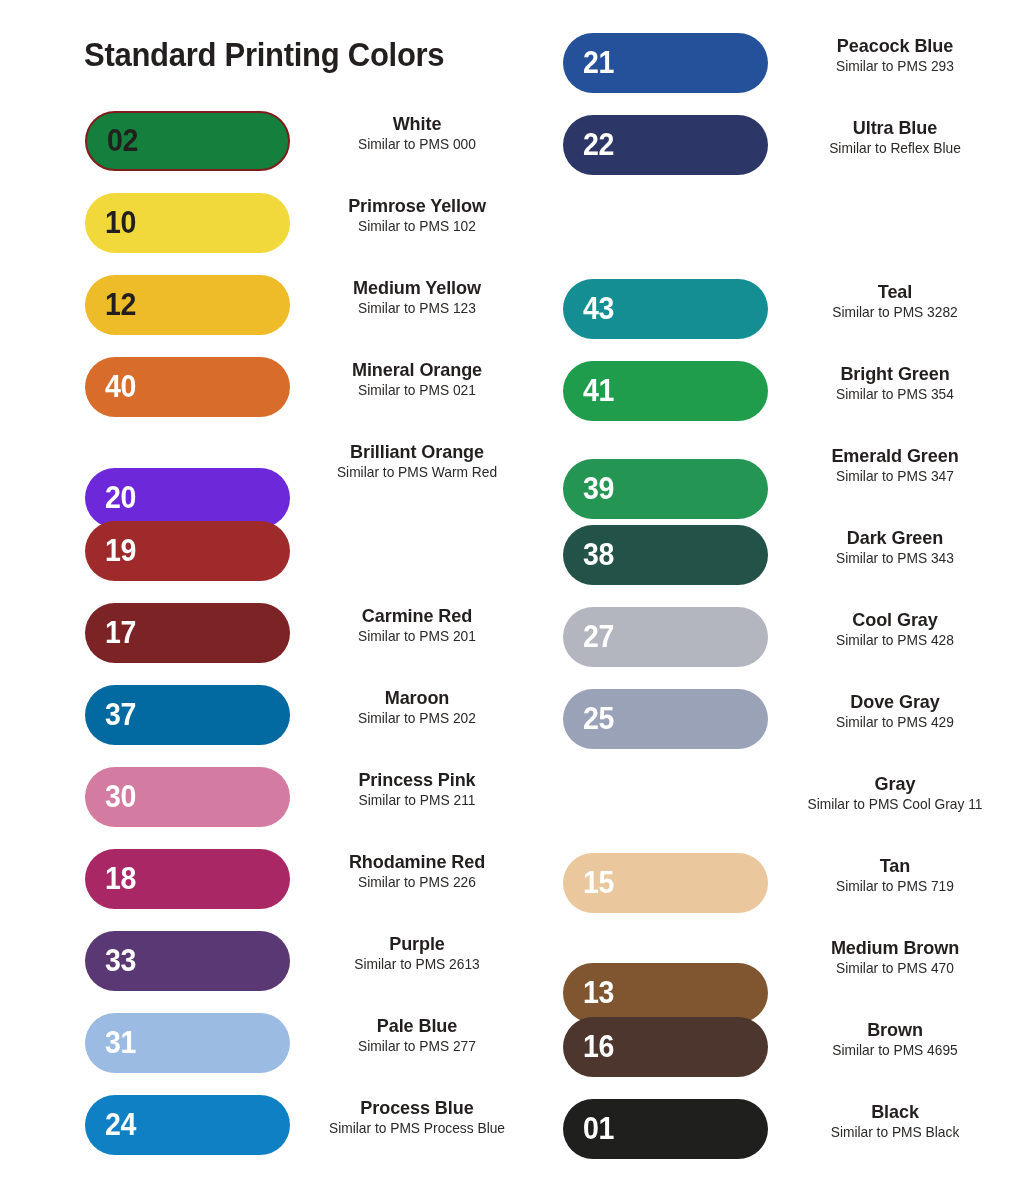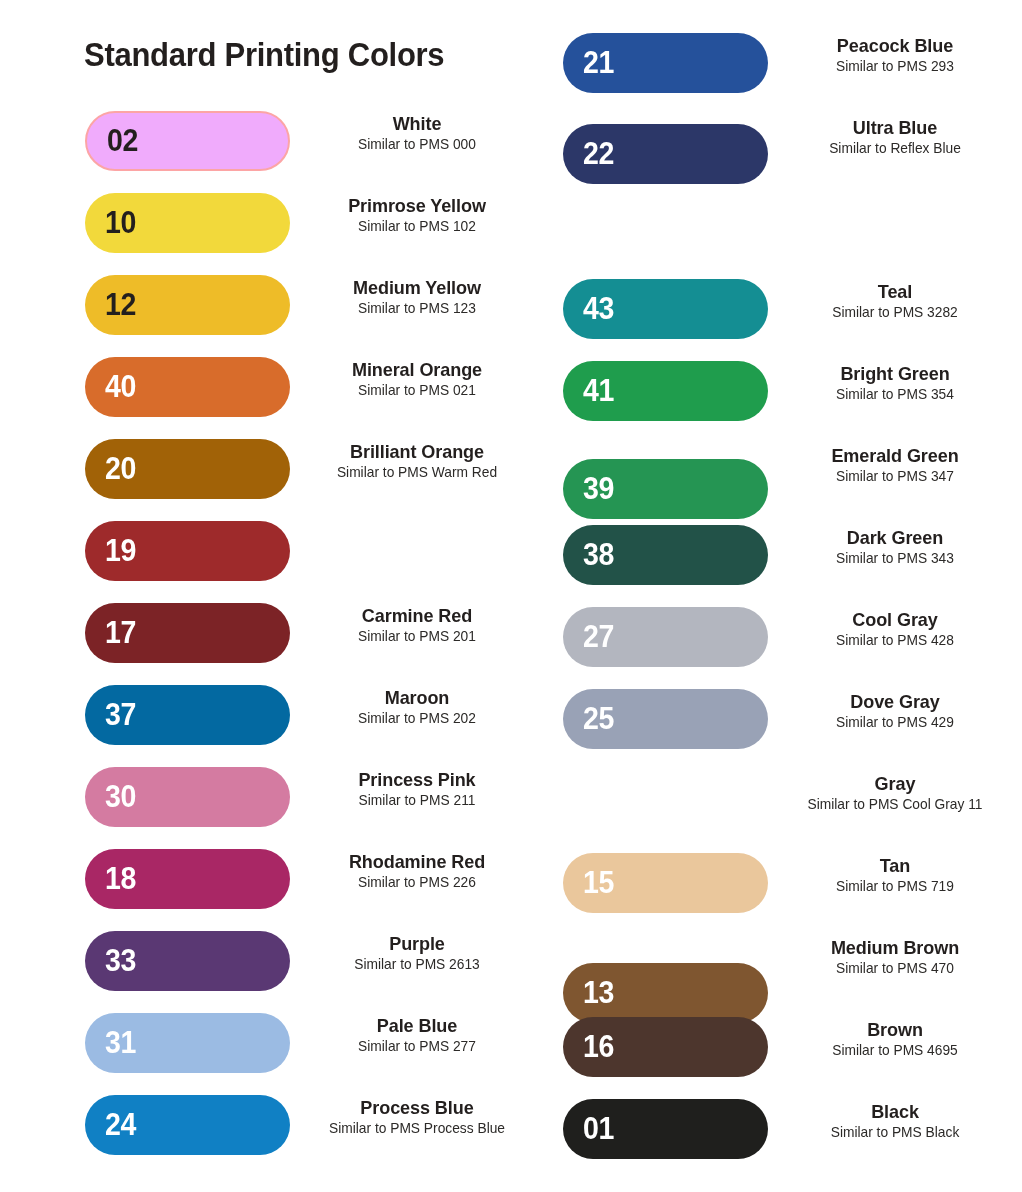--- a/index.html
+++ b/index.html
@@ -56,22 +56,22 @@
   .pill {
     position: absolute;
     left: 11px;
     top: 0;
     width: 205px;
     height: 60px;
     border-radius: 30px;
     box-sizing: border-box;
   }
   .pill.outlined {
-    background: #f0abfc;
-    border: 2px solid #fca5a5;
+    background: #15803d;
+    border: 2px solid #7f1d1d;
   }
 
   .pill-number {
     position: absolute;
     left: 20px;
     top: 50%;
     transform: translateY(-52%) scaleX(0.92);
     transform-origin: left center;
     font-family: "Liberation Sans Narrow", "Liberation Sans", sans-serif;
     font-size: 31px;
@@ -148,21 +148,21 @@
       <div class="swatch-row">
         <div class="pill" style="background: rgb(216, 108, 43);">
           <span class="pill-number num-light">40</span>
         </div>
         <div class="label-block">
           <div class="label-name">Mineral Orange</div>
           <div class="label-sub">Similar to PMS 021</div>
         </div>
       </div>
       <div class="swatch-row">
-        <div class="pill" style="background: #a16207;">
+        <div class="pill" style="background: #6d28d9; margin-top: 29px;">
           <span class="pill-number num-light">20</span>
         </div>
         <div class="label-block">
           <div class="label-name">Brilliant Orange</div>
           <div class="label-sub">Similar to PMS Warm Red</div>
         </div>
       </div>
       <div class="swatch-row">
         <div class="pill" style="background: rgb(158, 42, 43);">
           <span class="pill-number num-light">19</span>
@@ -236,21 +236,21 @@
       <div class="swatch-row">
         <div class="pill" style="background: rgb(37, 81, 155);">
           <span class="pill-number num-light">21</span>
         </div>
         <div class="label-block">
           <div class="label-name">Peacock Blue</div>
           <div class="label-sub">Similar to PMS 293</div>
         </div>
       </div>
       <div class="swatch-row">
-        <div class="pill" style="background: rgb(44, 55, 104); margin-top: 9px;">
+        <div class="pill" style="background: rgb(44, 55, 104);">
           <span class="pill-number num-light">22</span>
         </div>
         <div class="label-block">
           <div class="label-name">Ultra Blue</div>
           <div class="label-sub">Similar to Reflex Blue</div>
         </div>
       </div>
       <div class="swatch-row">
       </div>
       <div class="swatch-row">

